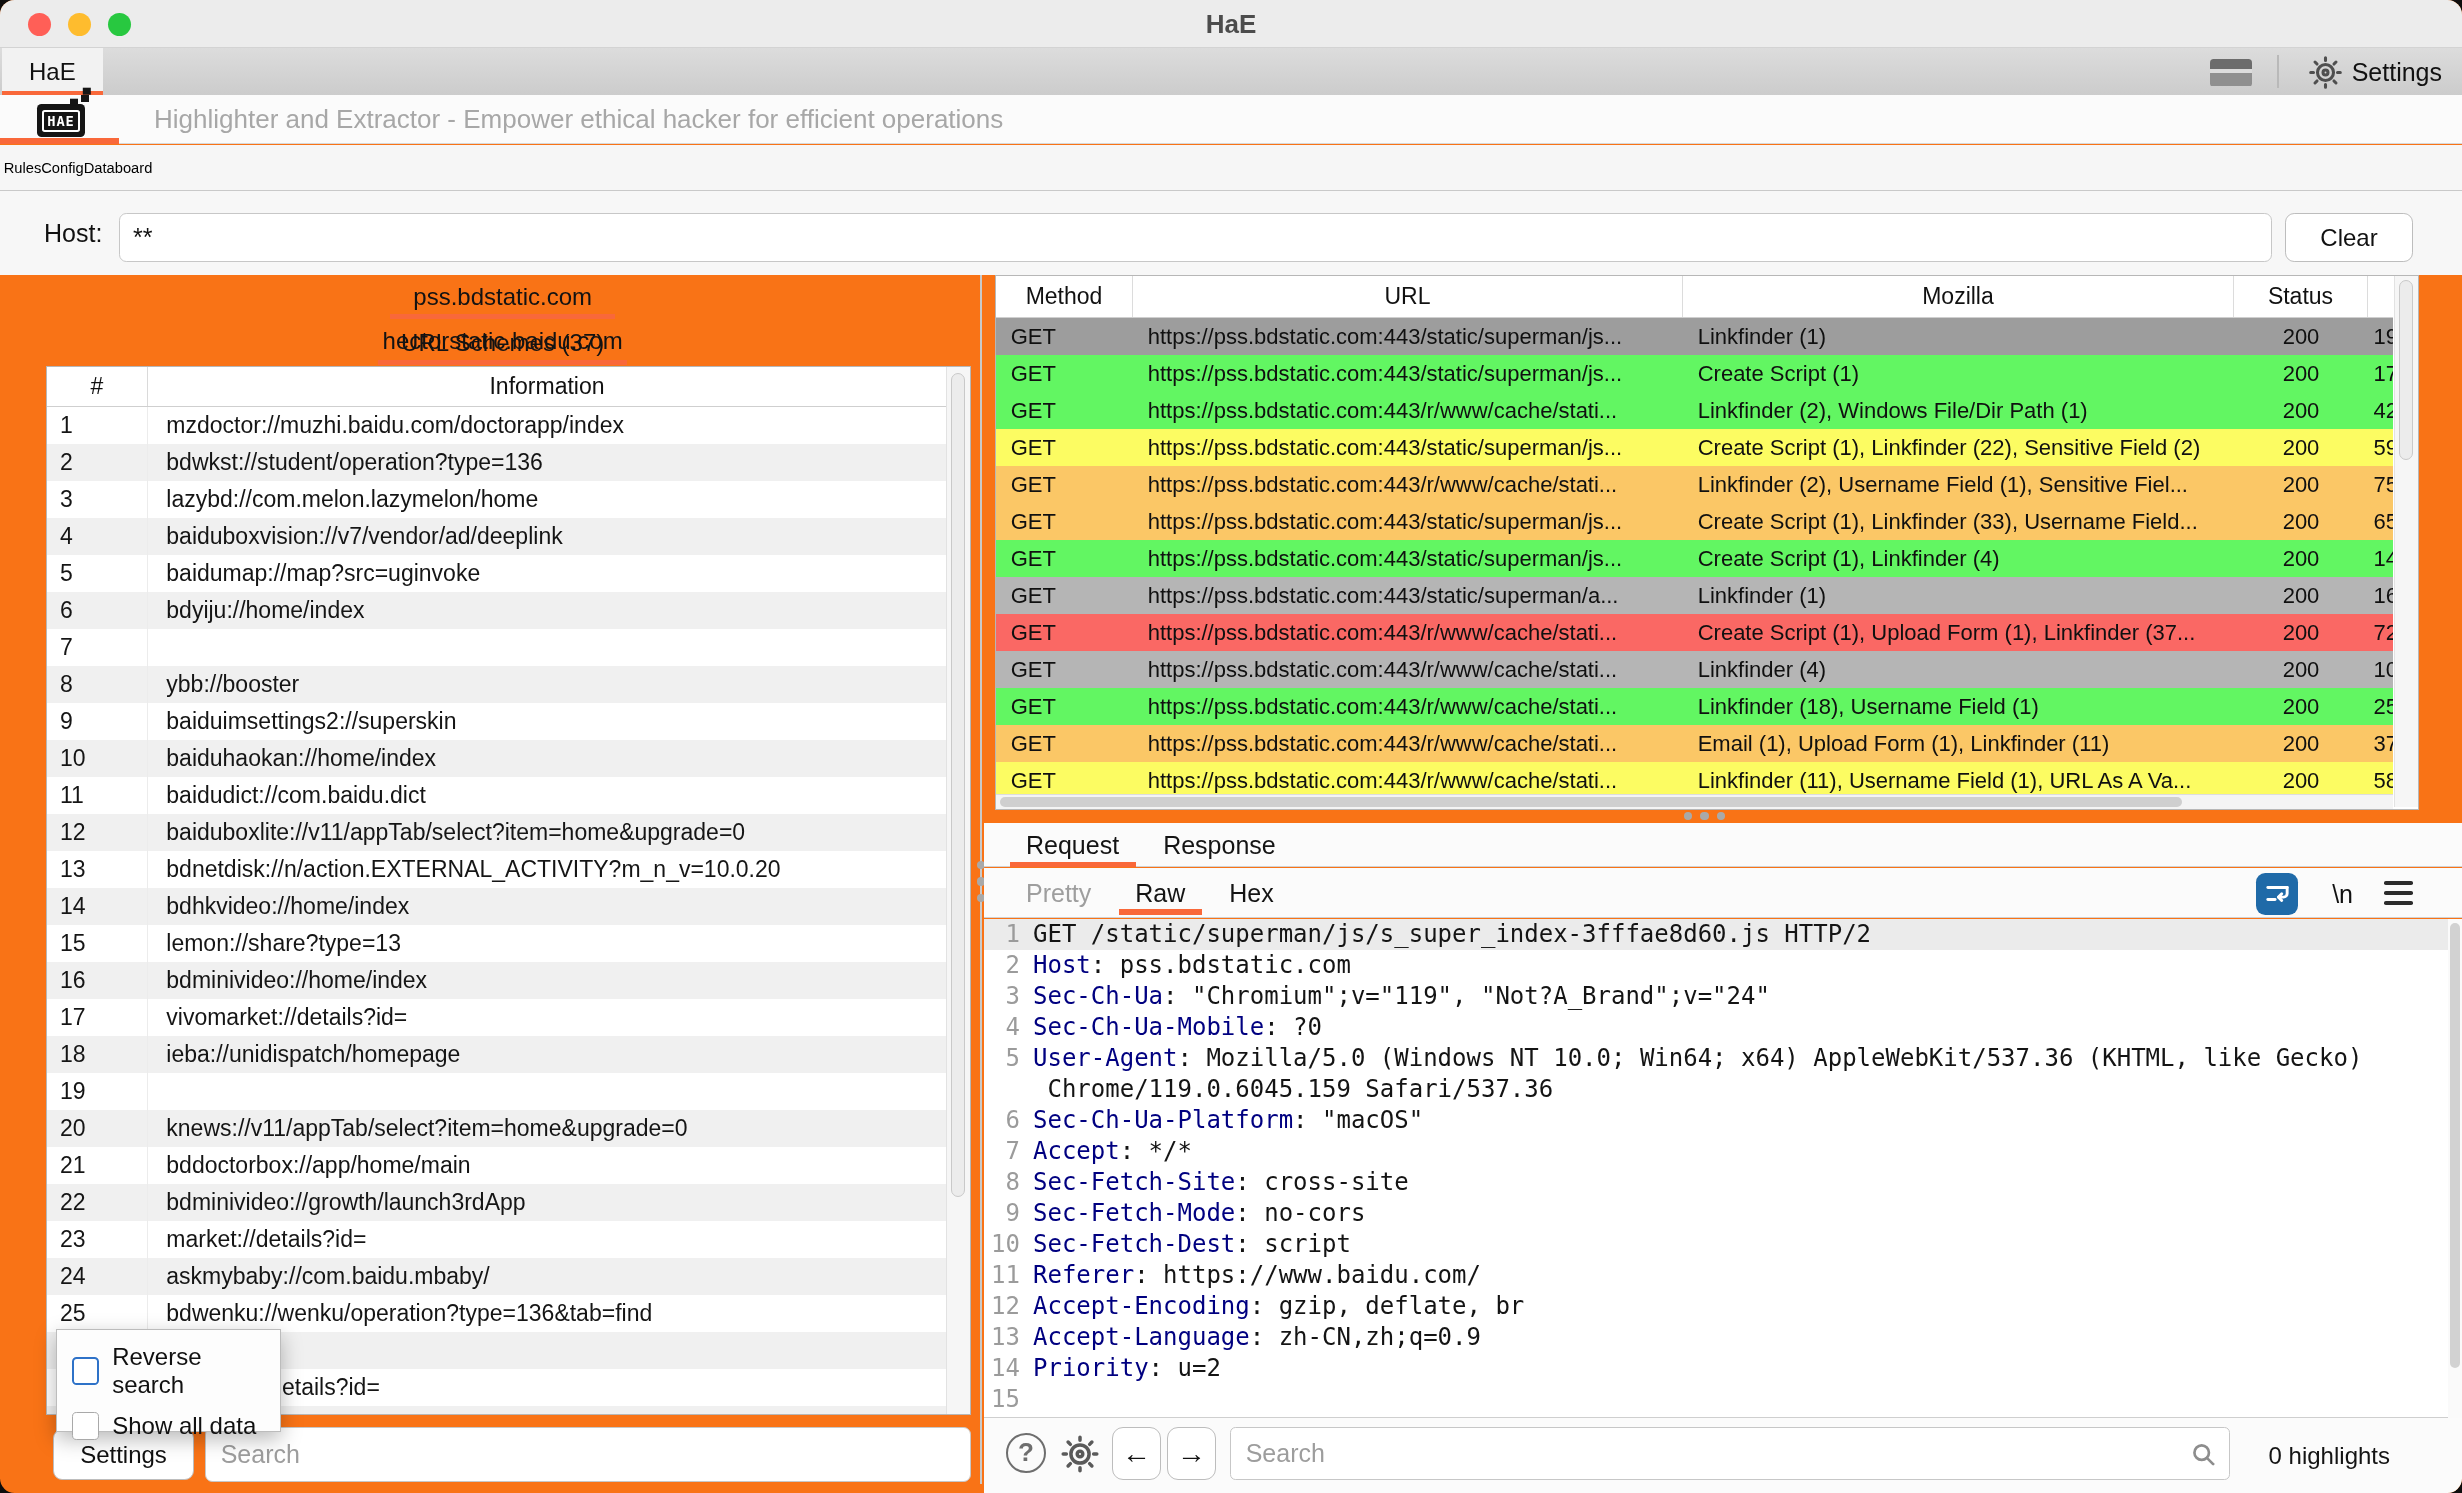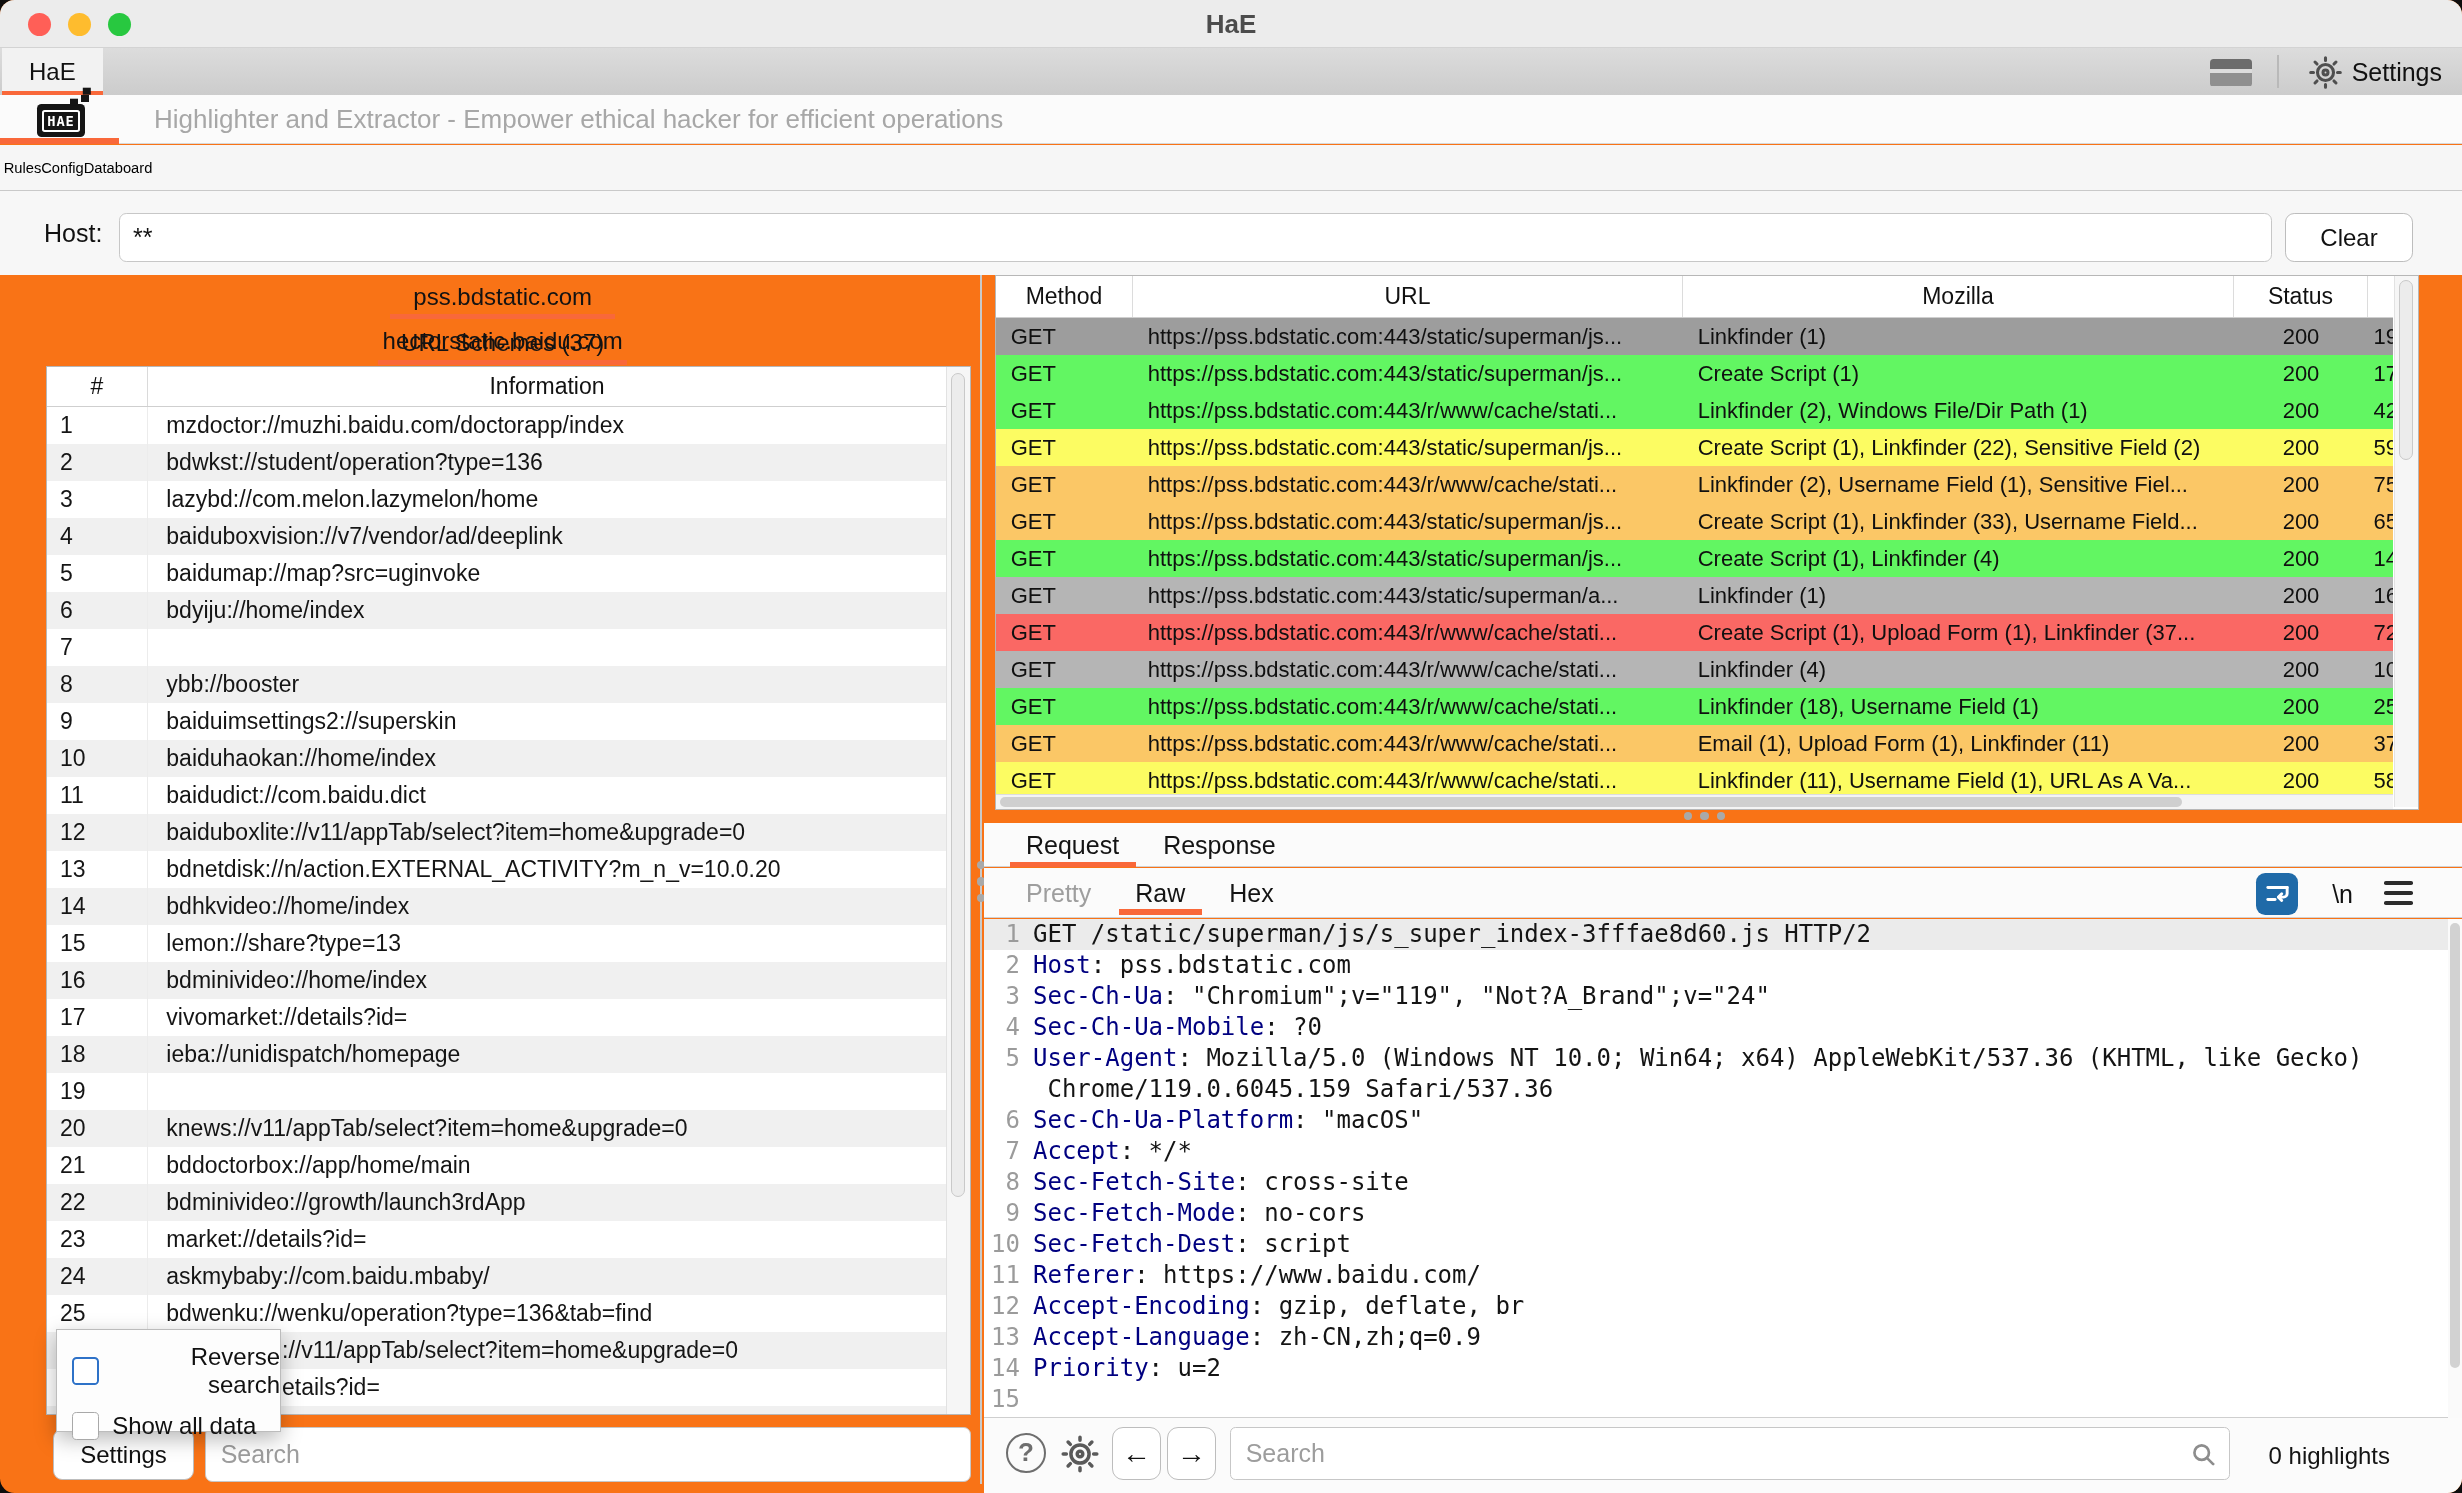--- a/index.html
+++ b/index.html
@@ -80,21 +80,21 @@
   .lscroll { position:absolute; right:0; top:0; bottom:0; width:24px; background:#f6f6f6; border-left:1.8px solid #e2e2e2; }
   .lscroll .thumb { position:absolute; left:3.7px; top:5.5px; width:14.7px; height:824px; background:#ececec;
                     border:1.8px solid #c9c9c9; border-radius:8.2px; }
 
   
   .popup { position:absolute; left:56px; top:1329px; width:225px; height:103px; background:#fdfdfd;
            border:1.8px solid #bcbcbc; box-shadow:0 7.3px 20px rgba(0,0,0,.28); z-index:30; }
   .popup .row { display:flex; align-items:center; gap:13px; margin:13px 0 0 14.7px; }
   .cb { width:27.5px; height:27.5px; background:#fff; border:1.8px solid #a9a9a9; border-radius:4.6px; }
   .cb.focus { border:2.7px solid #2e72c8; }
-  .popup .row span { font-size:24px; color:#111;text-align:right; }
+  .popup .row span { font-size:24px; color:#111; }
 
   
   .settings-btn { position:absolute; left:53px; top:1429px; width:141px; height:51px; border-radius:9.2px; }
   .lsearch { position:absolute; left:205px; top:1427px; width:766px; height:55px; border:1.8px solid #c7c7c7;
              border-radius:7.3px; background:#fff; font-size:25px; padding:0 14.7px; color:#111; outline:none;
              font-family:"Liberation Sans", sans-serif; }
   .lsearch::placeholder, .rsearch input::placeholder { color:#9d9d9d; }
 
   
   .vdivider { position:absolute; left:980px; top:275px; width:1.8px; height:1209px; background:#c9c9c9; }
@@ -347,21 +347,20 @@
         <div class="lrow">
           <div class="ln">24</div>
           <div class="li">askmybaby://com.baidu.mbaby/</div>
         </div>
         <div class="lrow">
           <div class="ln">25</div>
           <div class="li">bdwenku://wenku/operation?type=136&amp;tab=find</div>
         </div>
         <div class="lrow covered">
           <div class="ln"></div>
-          <div class="li">://v11/appTab/select?item=home&amp;upgrade=0</div>
         </div>
         <div class="lrow covered">
           <div class="ln"></div>
           <div class="li">etails?id=</div>
         </div>
         <div class="lrow covered">
           <div class="ln"></div>
           <div class="li">ier://v11/appTab/select?item=home&amp;upgrade=0</div>
         </div>
       </div>

